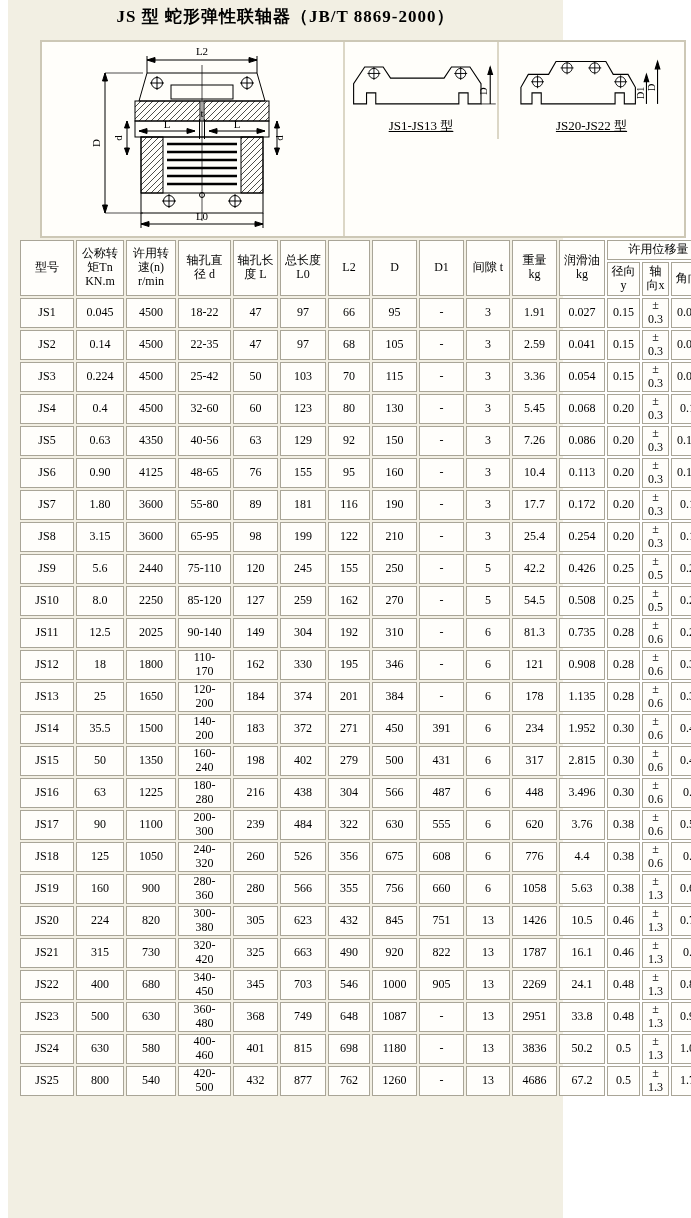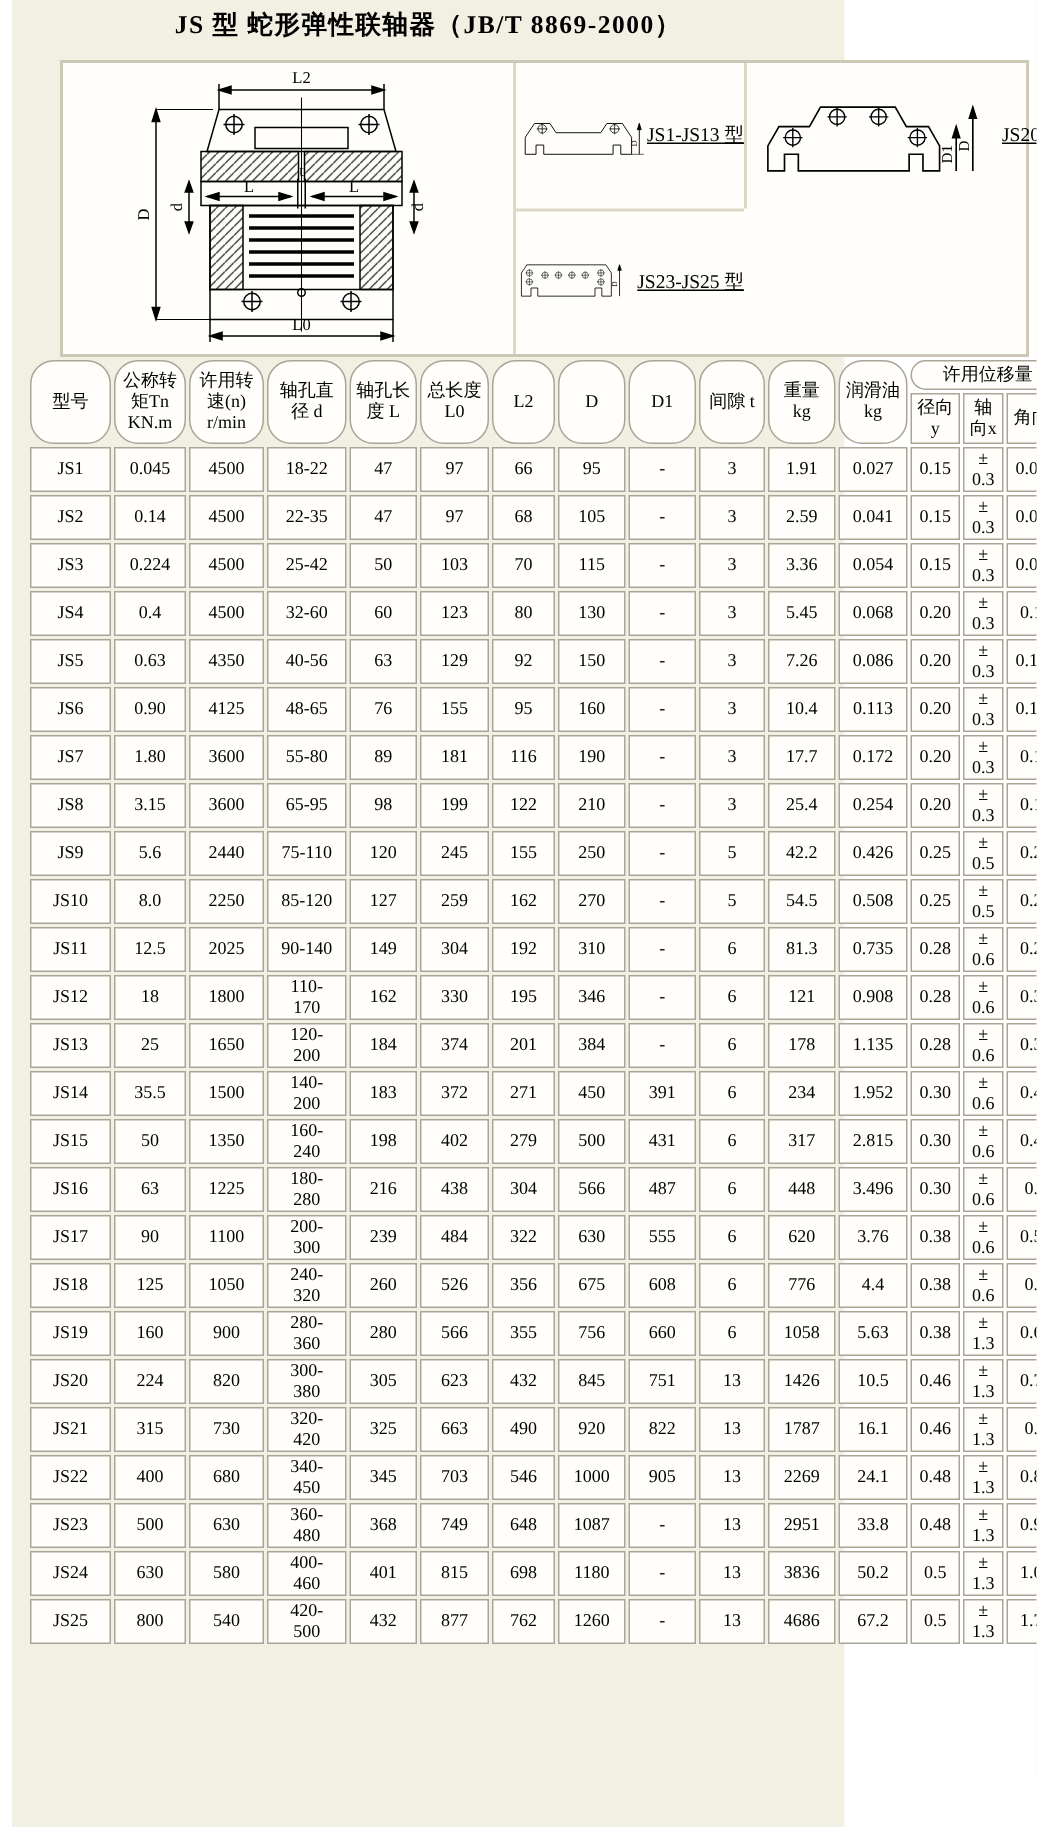--- a/index.html
+++ b/index.html
@@ -25,42 +25,42 @@
   .fig-main {
     width:303px; height:100%; border-right:2px solid #dcd7c6;
     display:flex; align-items:center; justify-content:center;
   }
   .fig-grid {
     flex:1; display:grid;
     grid-template-columns:152px 1fr; grid-template-rows:1fr 1fr;
   }
   .fig-cell {
     border-left:2px solid #dcd7c6; border-top:2px solid #dcd7c6;
-    display:flex; align-items:center; justify-content:flex-end;
+    display:flex; flex-direction:column; align-items:center; justify-content:flex-end;
     padding-bottom:4px;
   }
   .fig-cell:nth-child(1), .fig-cell:nth-child(2){ border-top:none; }
   .fig-cell:nth-child(1), .fig-cell:nth-child(3){ border-left:none; }
   .fig-label { font-size:13px; text-decoration:underline; margin-top:2px; white-space:nowrap; }
   svg { display:block; }
   svg text { font-family:"Liberation Serif","DejaVu Serif",serif; font-size:11px; fill:#000; }
   .caption { text-align:center; font-size:15px; margin:20px 0 12px 0; letter-spacing:2px; }
   table.spec {
     margin-left:10px; width:656px;
     border-collapse:separate; border-spacing:2px;
     table-layout:fixed; font-size:12px;
   }
   table.spec th, table.spec td {
     background:#fffefb; border:1px solid #a9a597;
     text-align:center; vertical-align:middle;
     white-space:pre-line; font-weight:normal;
     padding:0 1px; line-height:1.15; overflow:hidden;
   }
   table.spec td { height:30px; }
-  tr.grouprow th { height:20px;border-radius:16px; }
+  tr.grouprow th { height:20px; }
   tr.subrow th { height:34px;margin-left:32px; }
 </style>
 </head>
 <body>
 
 <div class="page">
 
   <div class="title">JS 型 蛇形弹性联轴器（JB/T 8869-2000）</div>
 
   <div class="figure-box">
@@ -182,41 +182,20 @@
             <polygon points="144,34 141.5,42 146.5,42" fill="#000"></polygon>
             <line x1="156" y1="20" x2="156" y2="66"></line>
             <polygon points="156,20 153.5,28 158.5,28" fill="#000"></polygon>
           </g>
           <text x="141" y="54" text-anchor="middle" transform="rotate(-90 141 54)">D1</text>
           <text x="153" y="48" text-anchor="middle" transform="rotate(-90 153 48)">D</text>
         </svg>
         <div class="fig-label">JS20-JS22 型</div>
       </div>
 
-      <div class="fig-cell">
-        <svg width="178" height="72" viewBox="0 0 178 78">
-          <g stroke="#000" stroke-width="1.2" fill="none">
-            <path d="M8,62 V28 L16,16 H132 L140,28 V62 H126 V50 H116 V62 H32 V50 H22 V62 Z"></path>
-            <g transform="scale(0.82) translate(4,6)">
-              <use href="#bolt" x="20" y="28"></use>
-                <use href="#bolt" x="20" y="44"></use>
-              <use href="#bolt" x="48" y="32"></use>
-                <use href="#bolt" x="72" y="32"></use>
-                <use href="#bolt" x="96" y="32"></use>
-                <use href="#bolt" x="120" y="32"></use>
-              <use href="#bolt" x="148" y="28"></use>
-                <use href="#bolt" x="148" y="44"></use>
-            </g>
-            <line x1="152" y1="16" x2="152" y2="62"></line>
-            <polygon points="152,16 149.5,24 154.5,24" fill="#000"></polygon>
-          </g>
-          <text x="149" y="44" text-anchor="middle" transform="rotate(-90 149 44)">D</text>
-        </svg>
-        <div class="fig-label">JS23-JS25 型</div>
-      </div>
 
     </div>
   </div>
 
 
   <table class="spec">
     <colgroup>
       <col style="width:54px">
         <col style="width:48px">
         <col style="width:50px">

